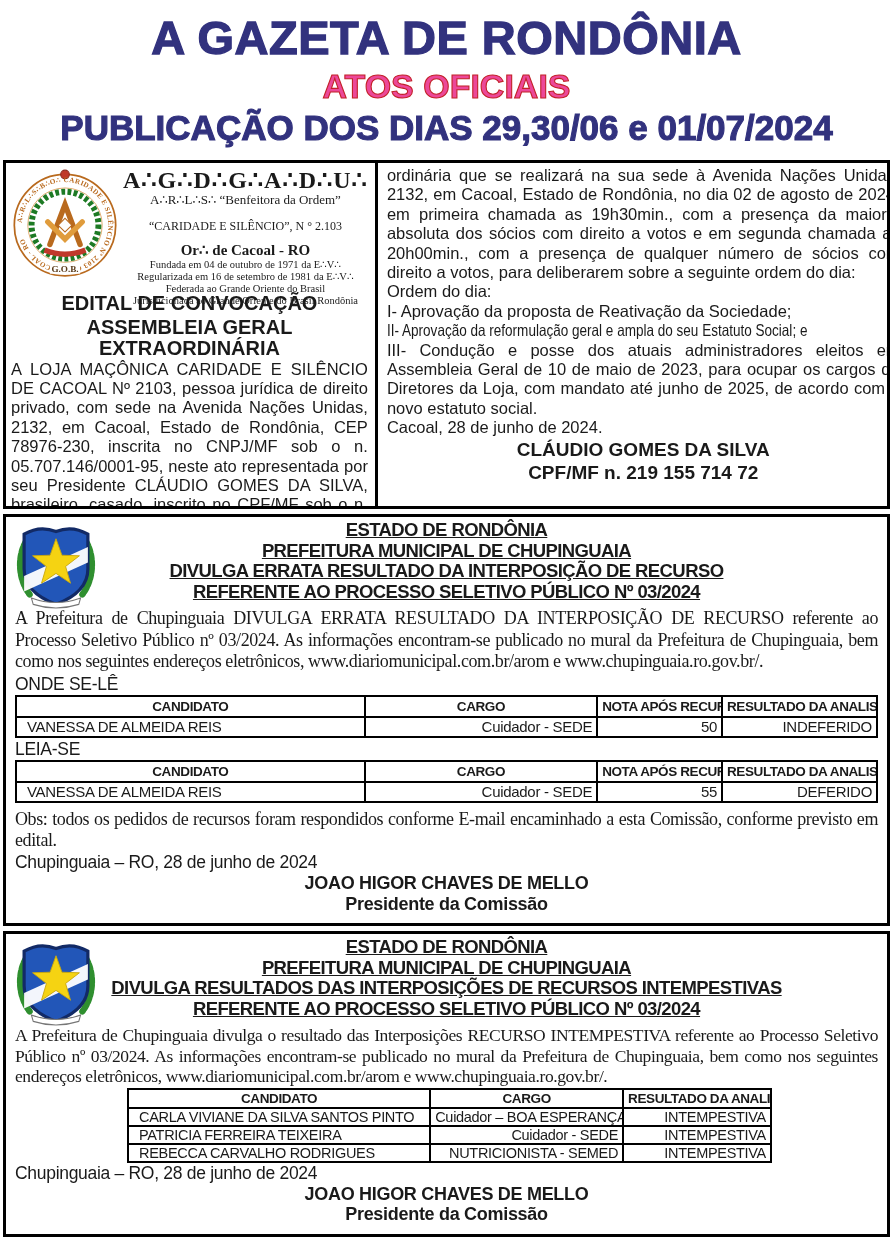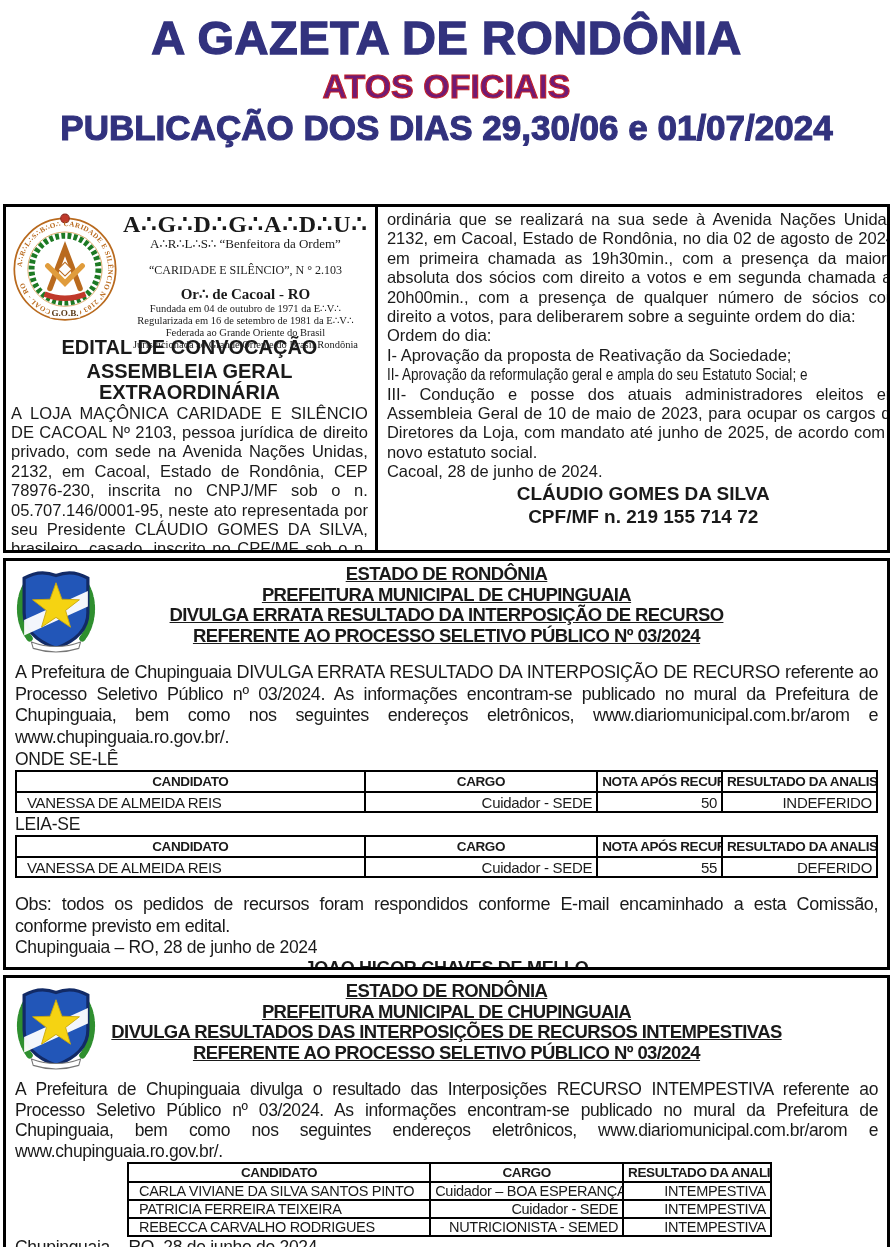--- a/index.html
+++ b/index.html
@@ -3,27 +3,27 @@
 <meta charset="utf-8">
 <style>
   * { box-sizing: border-box; margin: 0; padding: 0; }
   html,body { background:#fff; }
   body {
     width: 893px; height: 1247px; margin: 0 auto; position: relative;
     font-family: "Liberation Sans", "DejaVu Sans", sans-serif;
     color: #1a1a1a; overflow: hidden;
   }
   
-  .masthead { text-align: center; padding-top: 13px; height: 204px; }
+  .masthead { text-align: center; padding-top: 13px; height: 160px; }
   .gz-title {
     font-size: 47px; font-weight: bold; color: #32327e; line-height: 50px;
     letter-spacing: 0.5px; -webkit-text-stroke: 1.3px #32327e;
   }
   .gz-sub {
-    font-size: 34px; font-weight: bold; color: #701a75; line-height: 40px;
+    font-size: 34px; font-weight: bold; color: #ec4899; line-height: 40px;
     margin-top: 3px; -webkit-text-stroke: 1.1px #c32128;
   }
   .gz-pub {
     font-size: 35px; font-weight: bold; color: #32327e; line-height: 40px;
     margin-top: 2px; -webkit-text-stroke: 1.1px #32327e;
   }
   
   .box { border: 3px solid #000; margin: 0 3px 5px 3px; overflow: hidden; background:#fff; }
   
   #sec1 { display: flex; height: 349px; }
@@ -40,21 +40,21 @@
   .edital-title { text-align: center; font-weight: bold; font-size: 20px; line-height: 21.5px; margin-top: 2px; }
   .just { text-align: justify; font-size: 16.5px; line-height: 19.4px; }
   .line { font-size: 16.5px; line-height: 19.4px; }
   .squeeze { white-space: nowrap; transform: scaleX(0.82); transform-origin: 0 50%; }
   .sig-center { text-align: center; font-weight: bold; font-size: 19px; line-height: 23px; }
   
   #sec2 { position: relative; height: 412px; padding: 3px 9px 0 9px; }
   #sec3 { position: relative; height: 306px; padding: 3px 9px 0 9px; }
   .muni-logo { position: absolute; left: 9px; top: 4px; width: 82px; height: 92px; }
   .muni-head { text-align: center; font-weight: bold; font-size: 18.5px; line-height: 20.5px; letter-spacing: -0.6px; text-decoration: underline; }
-  .muni-body { text-align: justify; font-size: 18px; line-height: 21.5px; letter-spacing: -0.4px; margin-top: 16px; }
+  .muni-body { text-align: justify; font-size: 18px; line-height: 21.5px; letter-spacing: -0.4px; margin-top: 6px; font-family: Liberation Serif, serif; }
   .tbl-label { font-size: 17.5px; line-height: 22px; letter-spacing: -0.3px; }
   table { width: 100%; border-collapse: collapse; table-layout: fixed; border-radius: 10px; }
   th, td { border: 2px solid #000; padding: 0 4px; overflow: hidden; white-space: nowrap; }
   th { font-size: 13.5px; font-weight: bold; letter-spacing: -0.4px; height: 21px; text-align: center; }
   td { font-size: 15px; letter-spacing: -0.3px; height: 20px; text-align: right; }
   td.al { text-align: left; padding-left: 10px; }
   #sec2 .c1 { width: 40.5%; } #sec2 .c2 { width: 27%; } #sec2 .c3 { width: 14.5%; } #sec2 .c4 { width: 18%; }
   .t3wrap { width: 645px; margin-left: 112px; margin-top: 1px; }
   #sec3 th { height: 19px; } #sec3 td { height: 18px; font-size: 14.5px; }
   #sec3 .c1 { width: 47%; } #sec3 .c2 { width: 30%; } #sec3 .c3 { width: 23%; }

